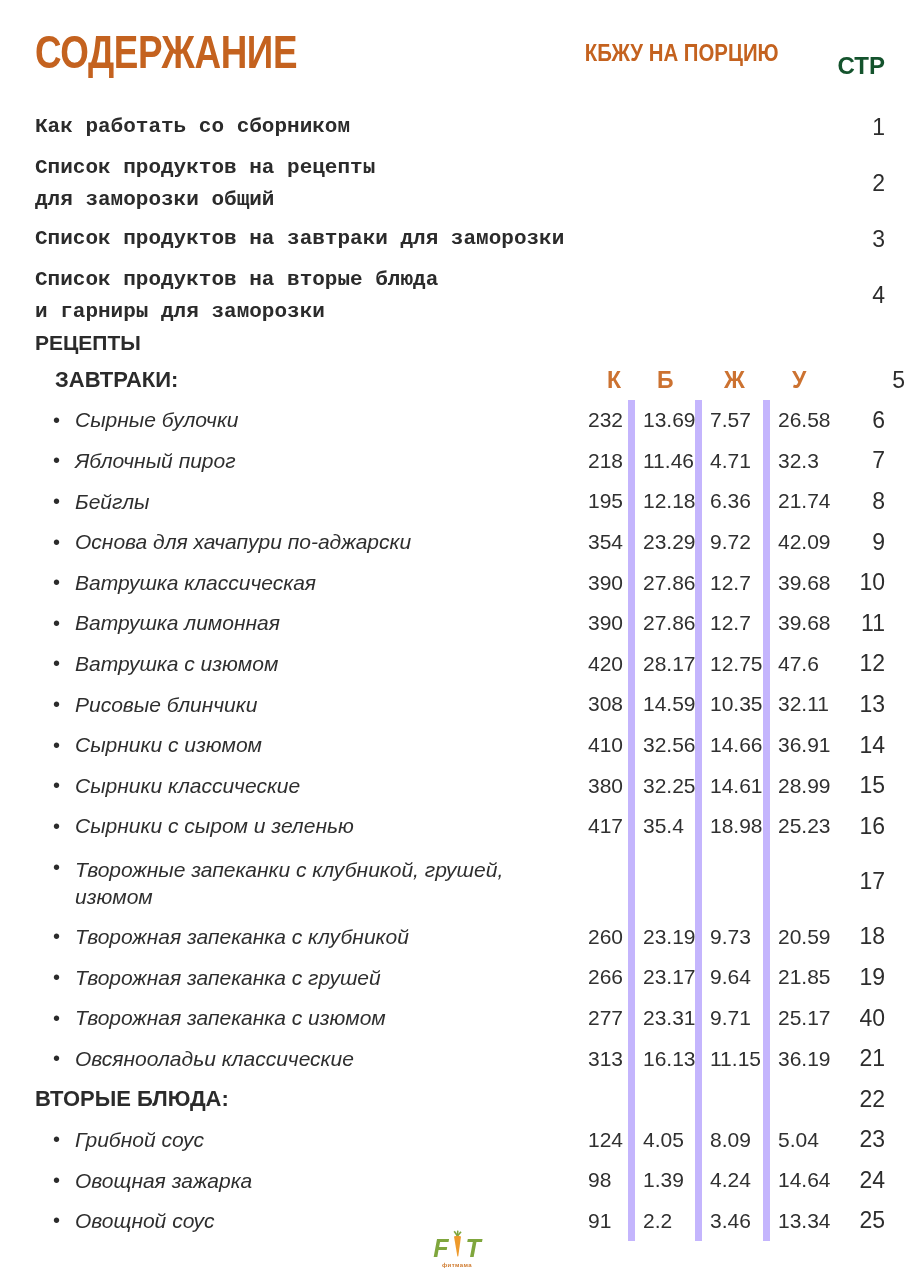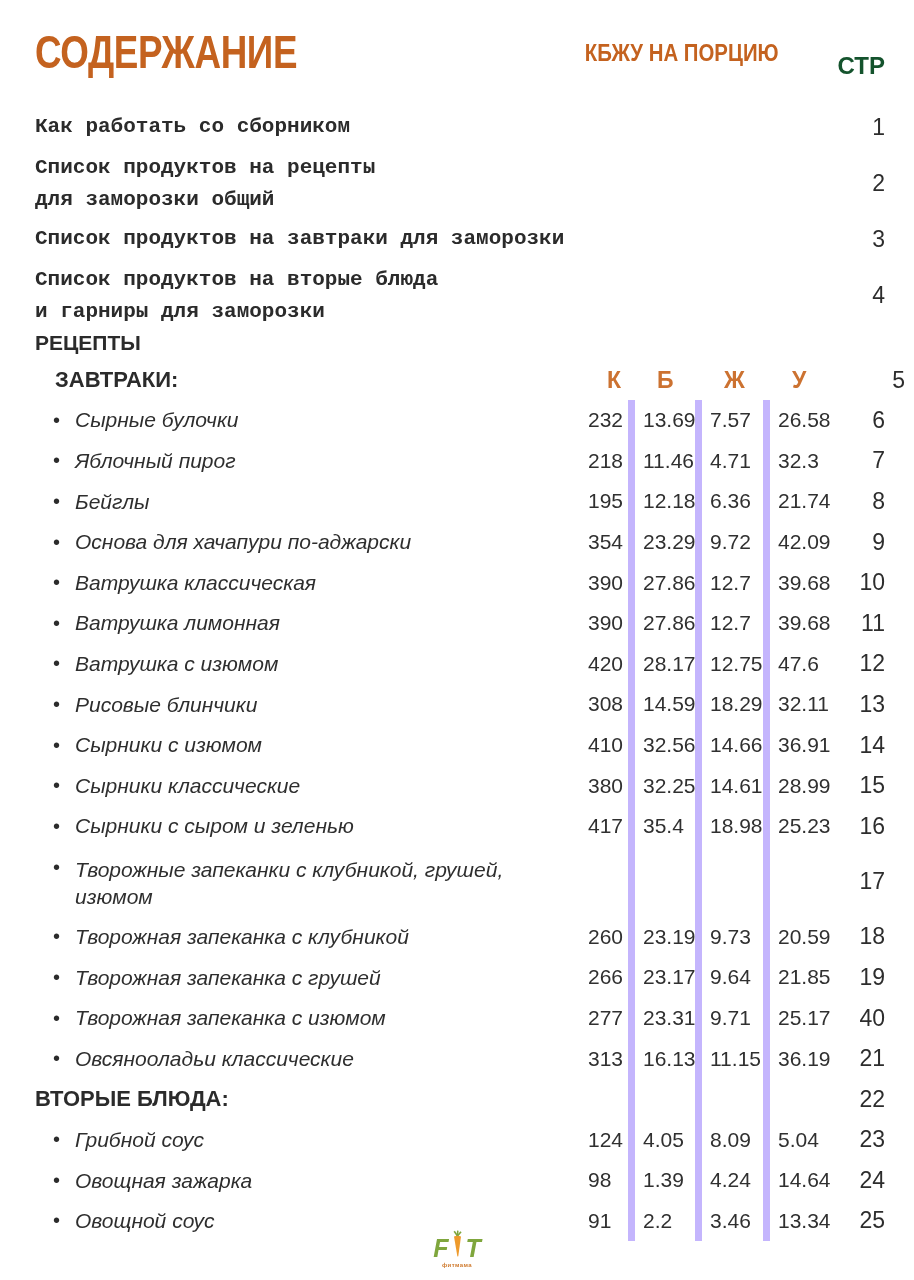--- a/index.html
+++ b/index.html
@@ -170,21 +170,21 @@
           <div class="cell c5 num">47.6</div>
           <div class="cell c6 pnum">12</div>
         </div>
         <div class="trow bordered">
           <div class="cell c1 name-cell">
             <span class="bullet">•</span>
             <span class="rlabel">Рисовые блинчики</span>
           </div>
           <div class="cell c2 num">308</div>
           <div class="cell c3 num">14.59</div>
-          <div class="cell c4 num">18.29</div>
+          <div class="cell c4 num">10.35</div>
           <div class="cell c5 num">32.11</div>
           <div class="cell c6 pnum">13</div>
         </div>
         <div class="trow bordered">
           <div class="cell c1 name-cell">
             <span class="bullet">•</span>
             <span class="rlabel">Сырники с изюмом</span>
           </div>
           <div class="cell c2 num">410</div>
           <div class="cell c3 num">32.56</div>

